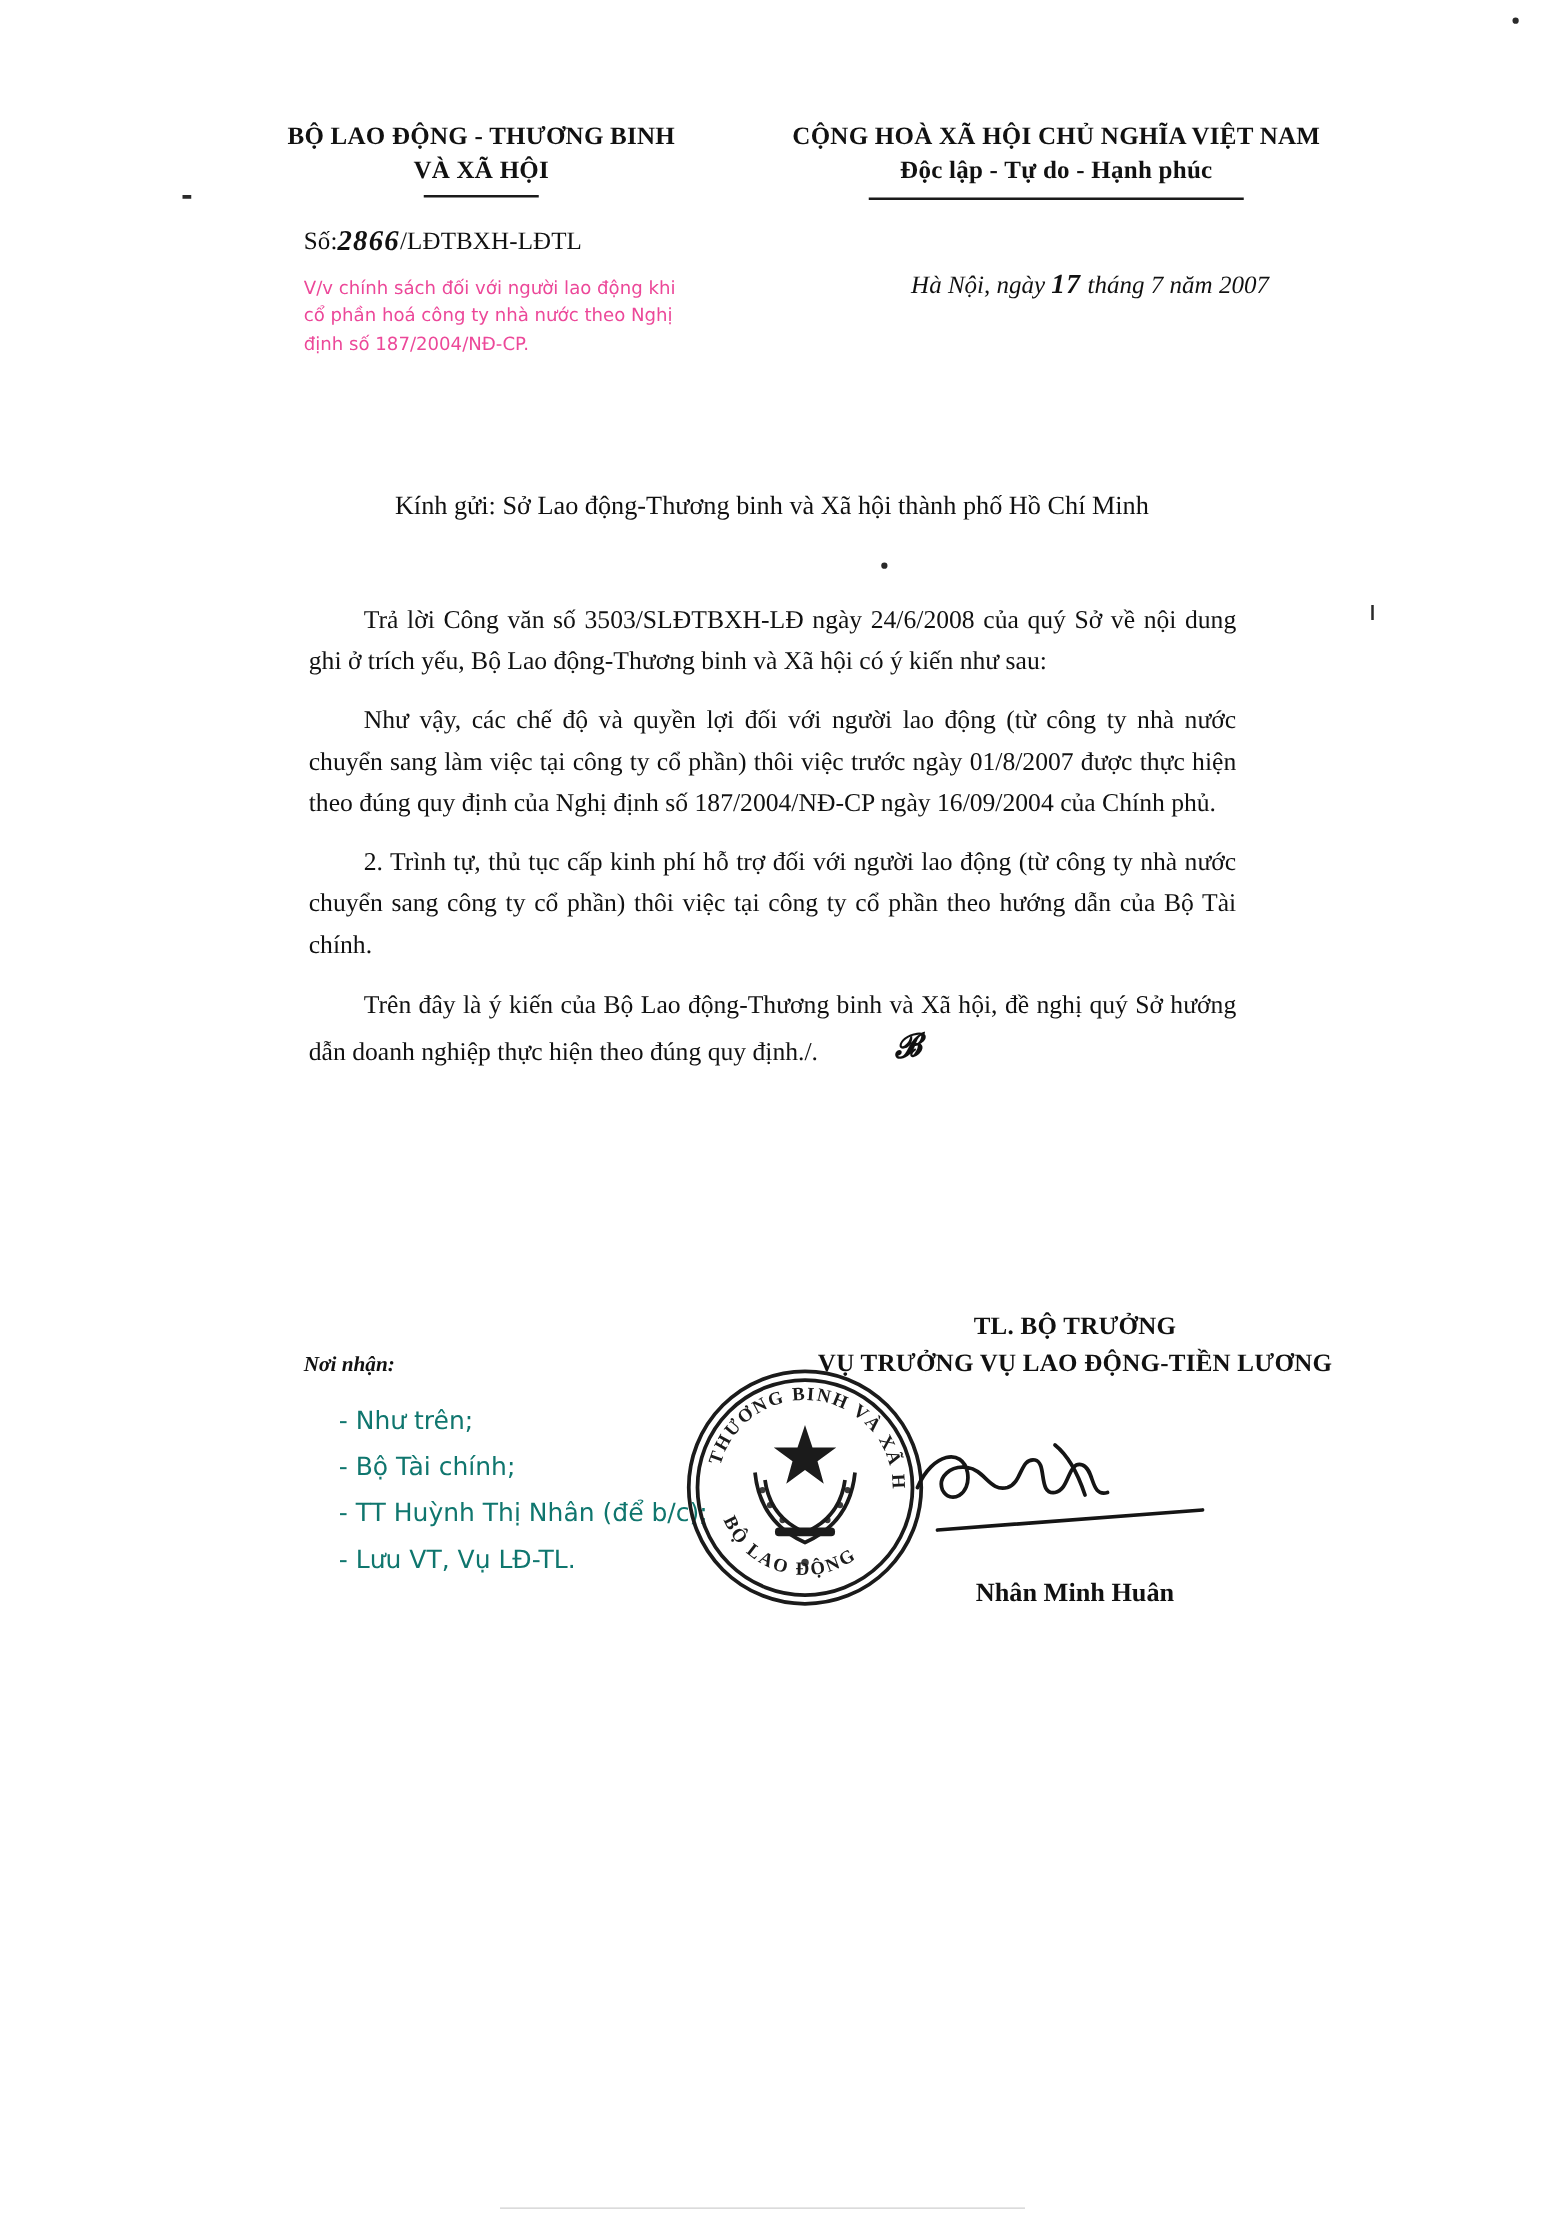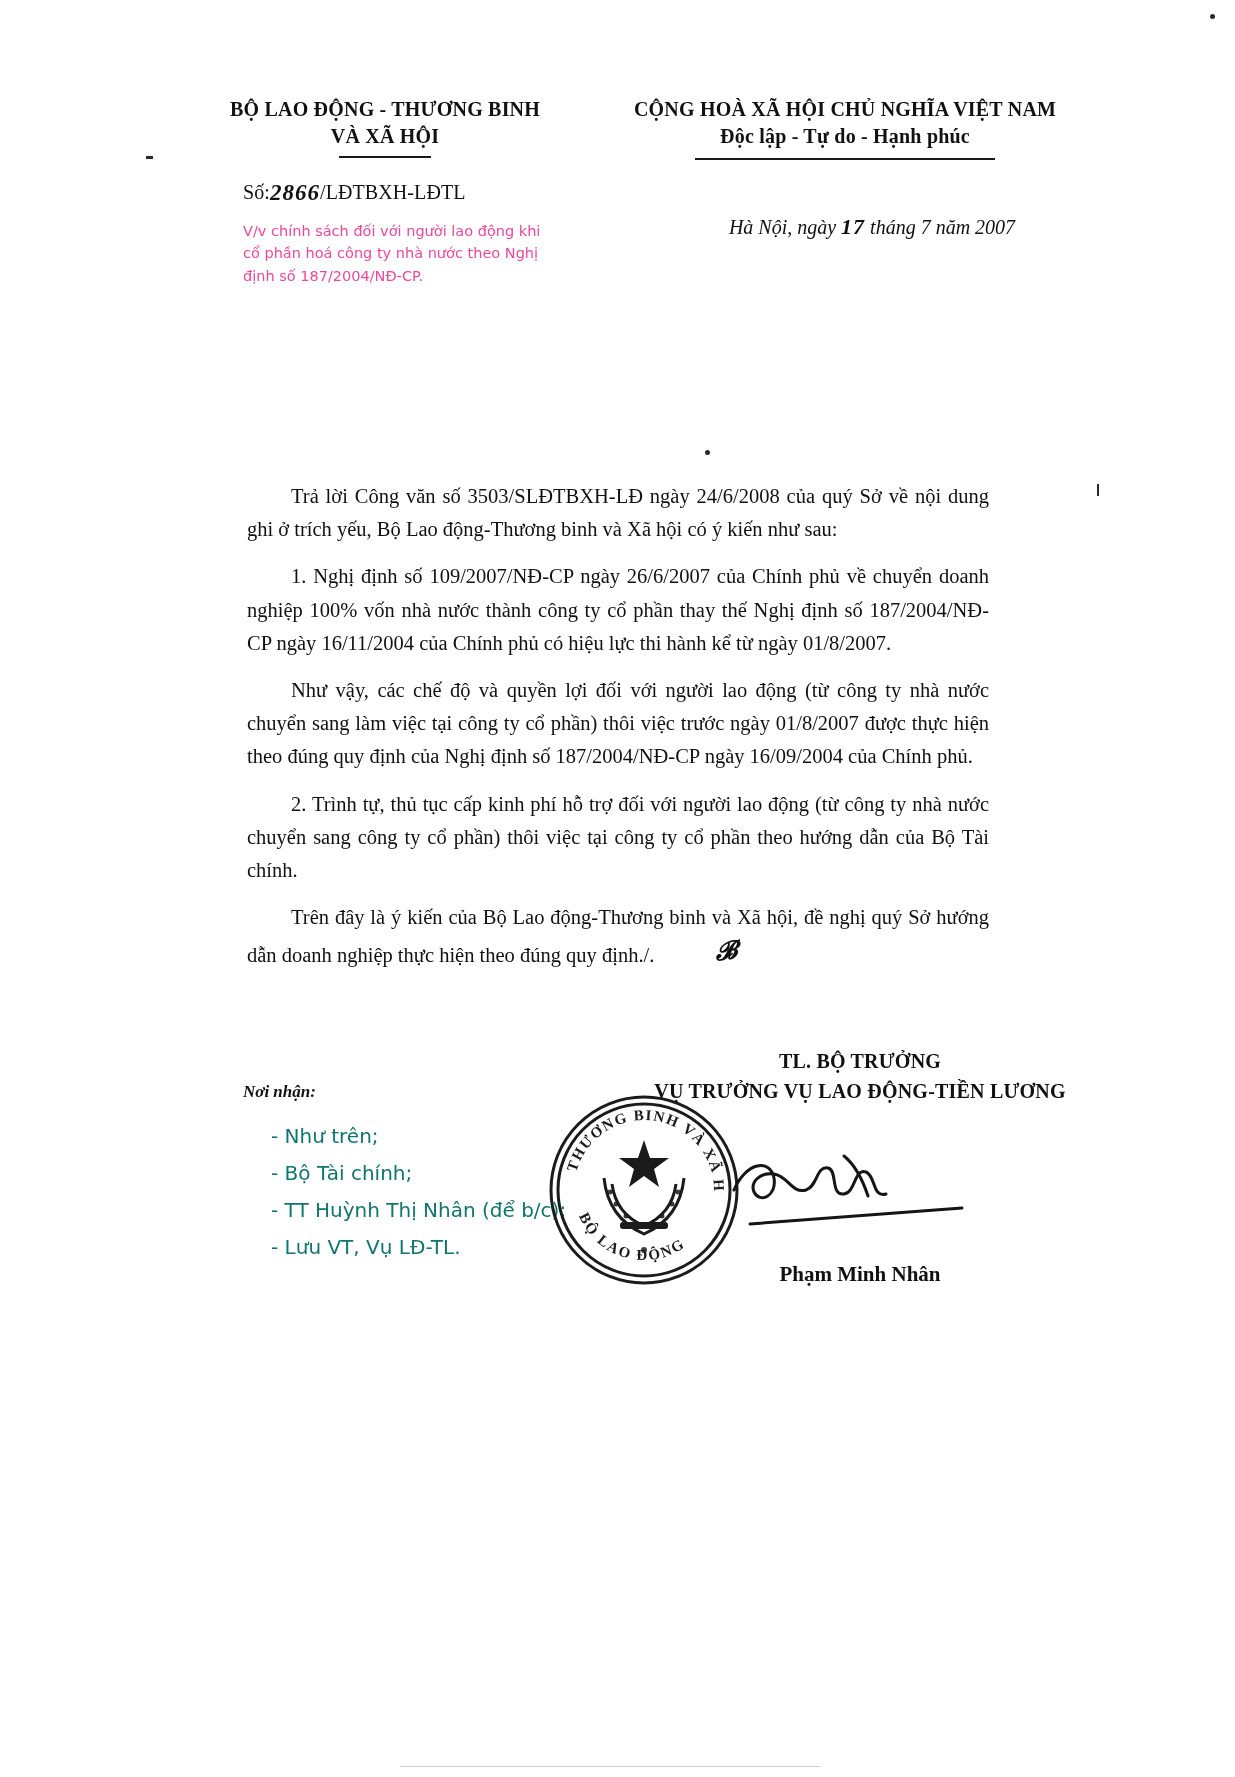--- a/index.html
+++ b/index.html
@@ -239,24 +239,24 @@
 
   <div class="dateline">
     <span>Hà Nội, ngày</span>
     <span class="date-hand">17</span>
     <span>tháng</span>
     <span>7</span>
     <span>năm</span>
     <span>2007</span>
   </div>
 
+  <div class="recipient">Kính gửi: Sở Lao động-Thương binh và Xã hội thành phố Hồ Chí Minh</div>
 
   <div class="body">
     <p>Trả lời Công văn số 3503/SLĐTBXH-LĐ ngày 24/6/2008 của quý Sở về nội dung ghi ở trích yếu, Bộ Lao động-Thương binh và Xã hội có ý kiến như sau:</p>
-    <p>1. Nghị định số 109/2007/NĐ-CP ngày 26/6/2007 của Chính phủ về chuyển doanh nghiệp 100% vốn nhà nước thành công ty cổ phần thay thế Nghị định số 187/2004/NĐ-CP ngày 16/11/2004 của Chính phủ có hiệu lực thi hành kể từ ngày 01/8/2007.</p>
     <p>Như vậy, các chế độ và quyền lợi đối với người lao động (từ công ty nhà nước chuyển sang làm việc tại công ty cổ phần) thôi việc trước ngày 01/8/2007 được thực hiện theo đúng quy định của Nghị định số 187/2004/NĐ-CP ngày 16/09/2004 của Chính phủ.</p>
     <p>2. Trình tự, thủ tục cấp kinh phí hỗ trợ đối với người lao động (từ công ty nhà nước chuyển sang công ty cổ phần) thôi việc tại công ty cổ phần theo hướng dẫn của Bộ Tài chính.</p>
     <p><span>Trên đây là ý kiến của Bộ Lao động-Thương binh và Xã hội, đề nghị quý Sở hướng dẫn doanh nghiệp thực hiện theo đúng quy định./.</span><span class="sig-scribble"> 𝓑 </span></p>
   </div>
 
   <div class="recipients">
     <div class="recipients-title">Nơi nhận:</div>
     <ul>
       <li>- Như trên;</li>
       <li>- Bộ Tài chính;</li>
@@ -310,15 +310,15 @@
   <div class="handsign">
     <svg width="250" height="110" viewBox="0 0 250 110" xmlns="http://www.w3.org/2000/svg">
       <g fill="none" stroke="#151515" stroke-width="3" stroke-linecap="round">
         <path d="M 8 52 C 20 24, 44 20, 48 40 C 51 58, 34 66, 28 54 C 24 44, 34 34, 48 36 C 62 38, 66 56, 80 52 C 92 48, 90 28, 102 30 C 112 32, 104 58, 118 56 C 130 54, 128 30, 140 34 C 150 38, 146 60, 160 56"></path>
         <path d="M 118 18 C 128 26, 136 40, 142 58"></path>
         <path d="M 24 86 L 236 70"></path>
       </g>
     </svg>
   </div>
 
-  <div class="sign-name">Phạm Minh Nhân</div>
+  <div class="sign-name">Nhân Minh Huân</div>
 
 </div>
 
 </body></html>

